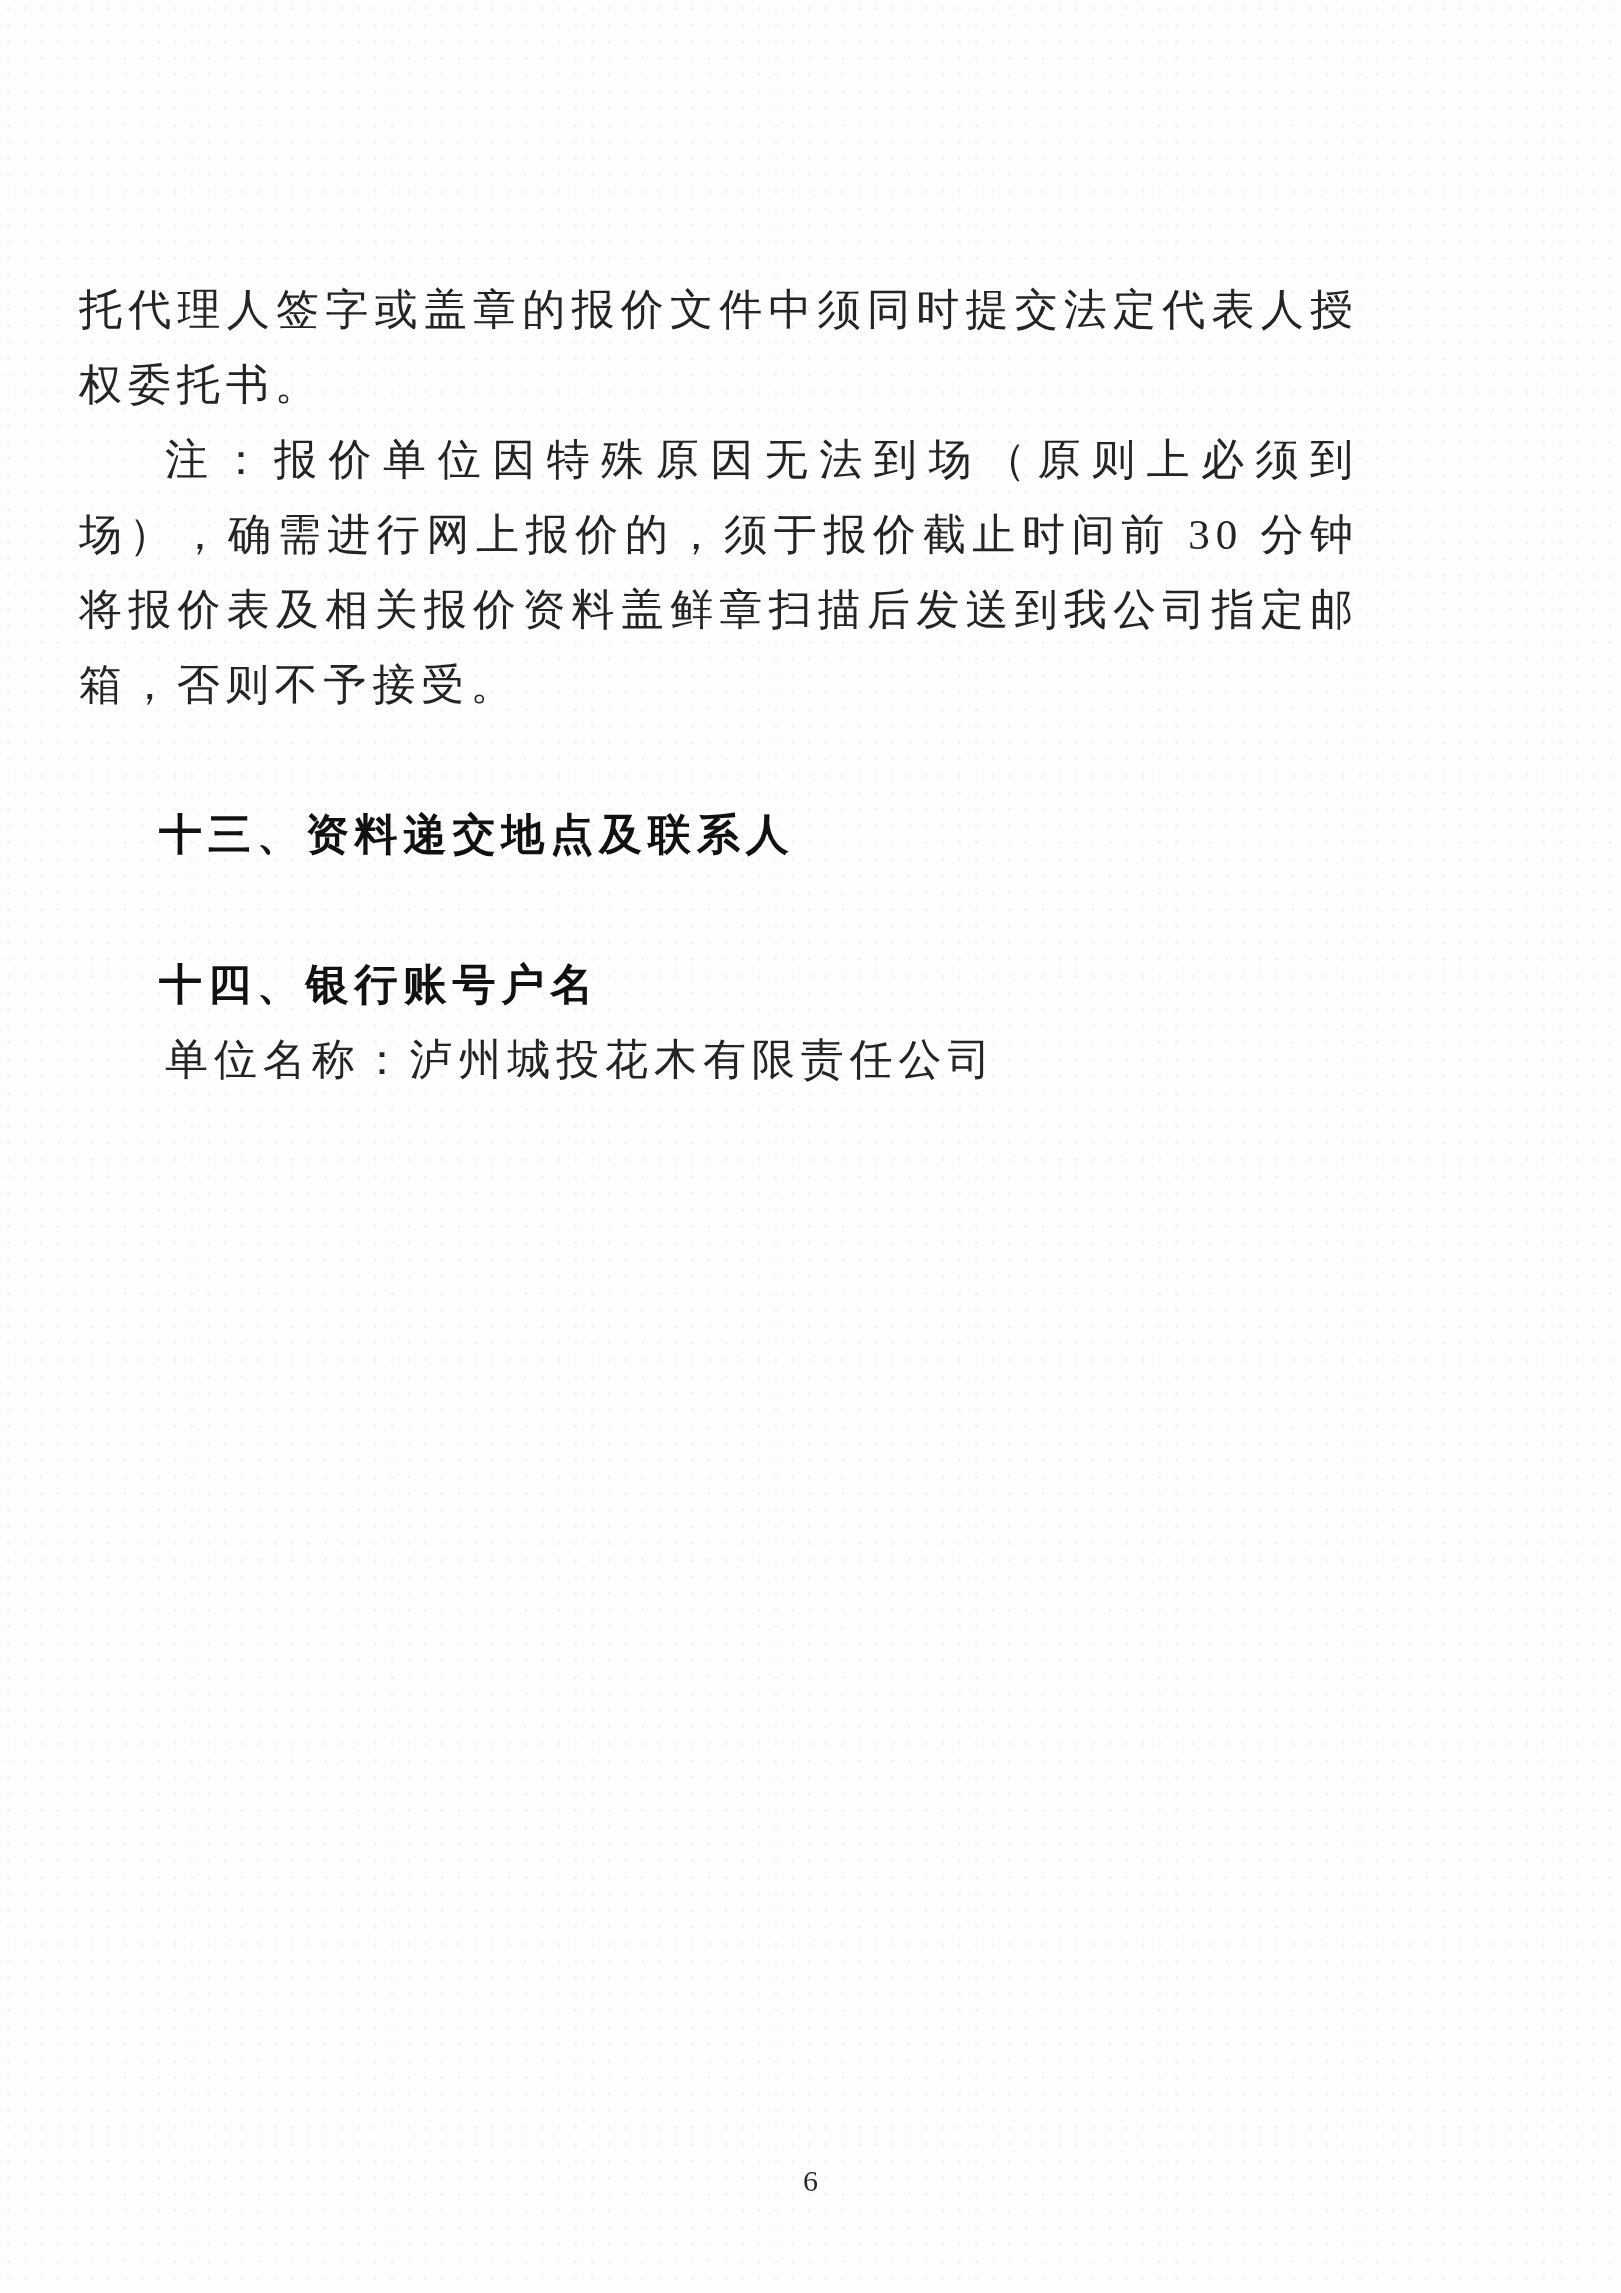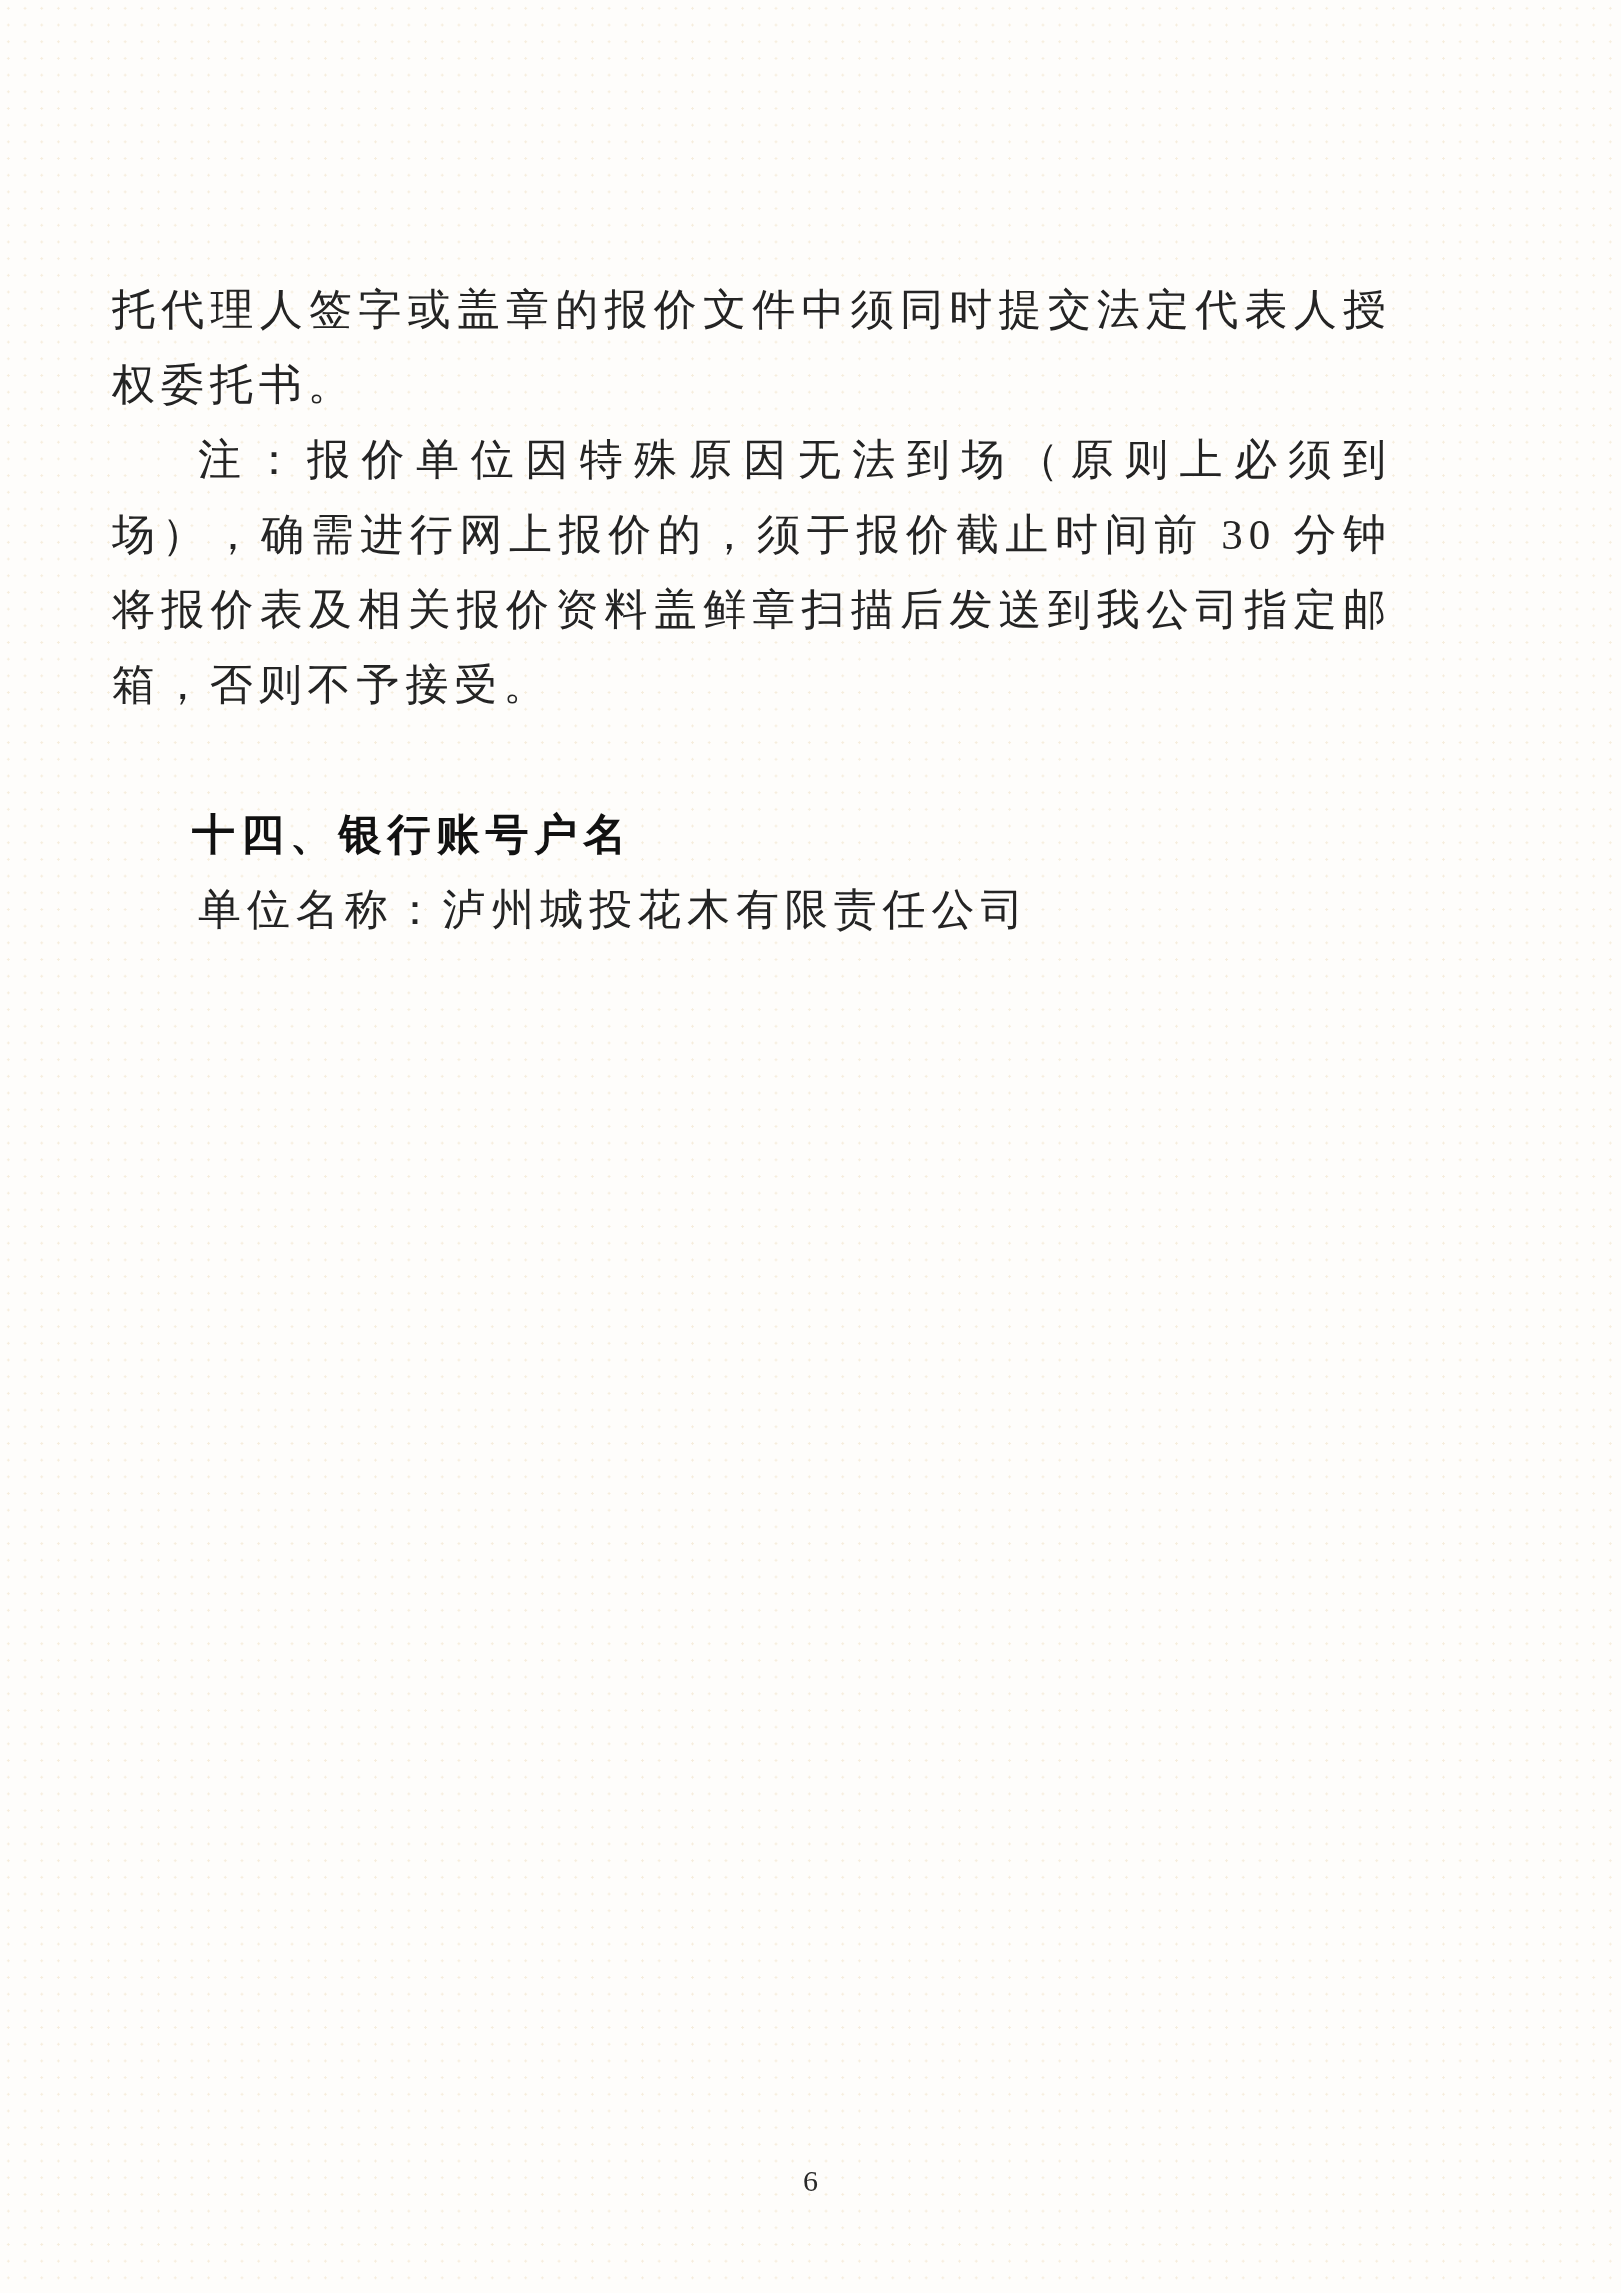--- a/index.html
+++ b/index.html
@@ -12,21 +12,21 @@
     width: 1621px;
     height: 2294px;
     margin: 0 auto;
     background-color: #fefdfb;
     background-image: radial-gradient(#f6eddc 1.2px, rgba(255,255,255,0) 1.2px);
     background-size: 16.7px 16.7px;
     font-family: "Liberation Serif", "DejaVu Serif", serif;
     color: #242424;
     overflow: hidden;
     box-sizing: border-box;
-    padding: 272px 169px 0 112px;
+    padding: 272px 169px 0 79px;
   }
   .para {
     margin: 0;
     width: 1280px;
     font-size: 43px;
     line-height: 75px;
     letter-spacing: 5.9px;
     text-align: justify;
     text-justify: inter-character;
   }
@@ -62,20 +62,21 @@
 
 <div class="page">
 
   <p class="para">托代理人签字或盖章的报价文件中须同时提交法定代表人授权委托书。</p>
 
 
 
 
   <p class="para indent">注：报价单位因特殊原因无法到场（原则上必须到场），确需进行网上报价的，须于报价截止时间前 30 分钟将报价表及相关报价资料盖鲜章扫描后发送到我公司指定邮箱，否则不予接受。</p>
 
+  <p class="heading">十三、资料递交地点及联系人</p>
 
 
 
 
   <p class="heading">十四、银行账号户名</p>
 
   <p class="para indent">单位名称：泸州城投花木有限责任公司</p>
 
   <div class="page-number">6</div>
 

